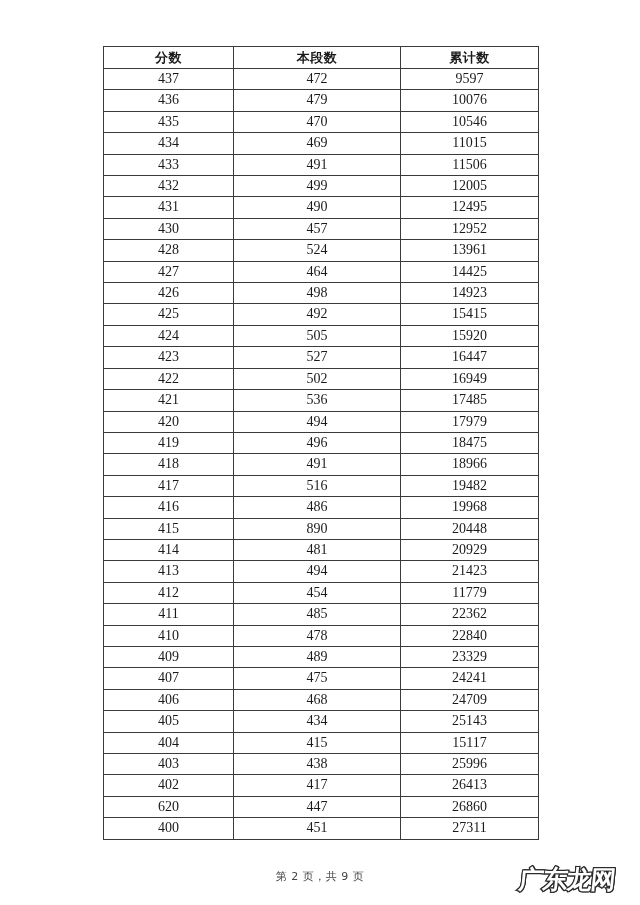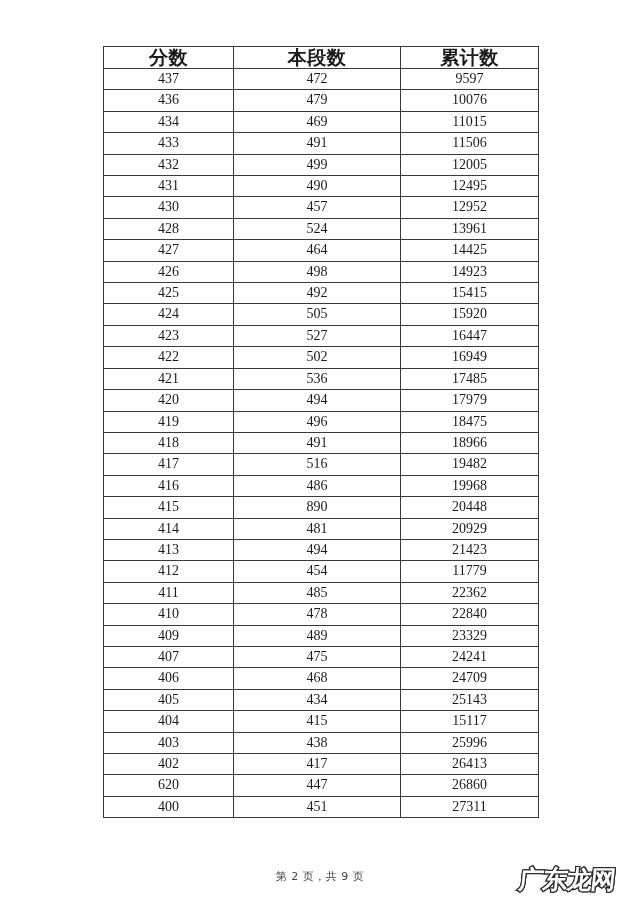--- a/index.html
+++ b/index.html
@@ -45,21 +45,21 @@
     text-align: center;
     vertical-align: middle;
     color: #1a1a1a;
     padding: 0;
   }
 
   #score-table thead th {
     height: 21px;
     font-family: "DejaVu Sans", "Liberation Sans", sans-serif;
     font-weight: bold;
-    font-size: 19px;
+    font-size: 13px;
     letter-spacing: 0.5px;
     line-height: 21px;
   }
 
   #score-table tbody td {
     height: 20.4px;
     line-height: 20.4px;
     font-size: 14px;
     font-family: "Liberation Serif", "DejaVu Serif", serif;
   }
@@ -128,20 +128,25 @@
           <td>437</td>
           <td>472</td>
           <td>9597</td>
         </tr>
         <tr>
           <td>436</td>
           <td>479</td>
           <td>10076</td>
         </tr>
         <tr>
+          <td>435</td>
+          <td>470</td>
+          <td>10546</td>
+        </tr>
+        <tr>
           <td>434</td>
           <td>469</td>
           <td>11015</td>
         </tr>
         <tr>
           <td>433</td>
           <td>491</td>
           <td>11506</td>
         </tr>
         <tr>

